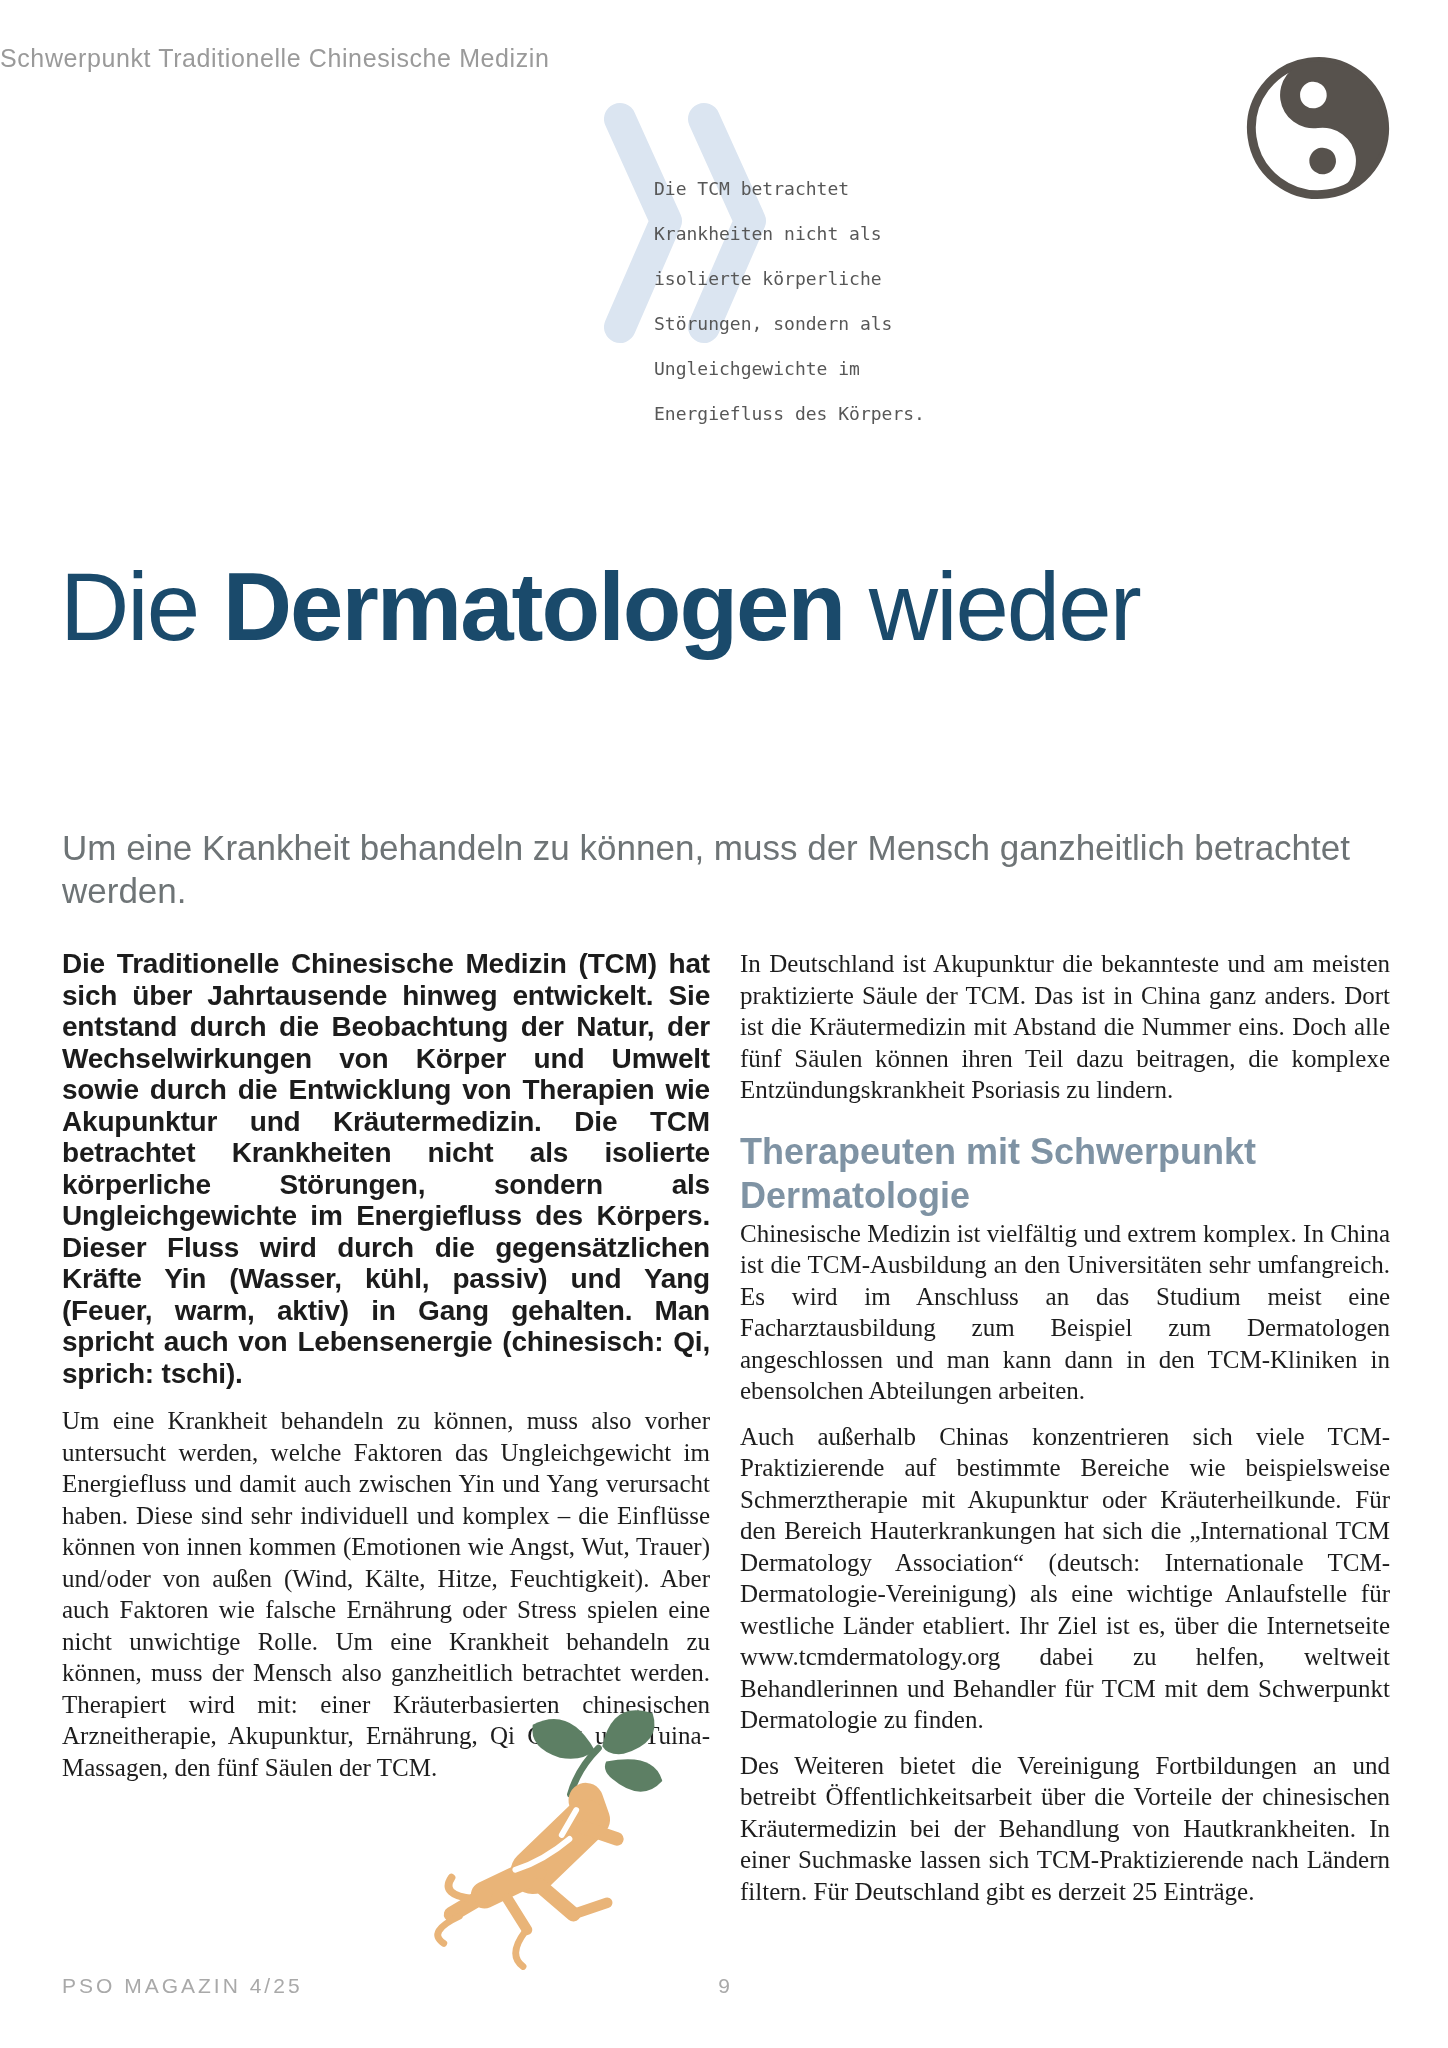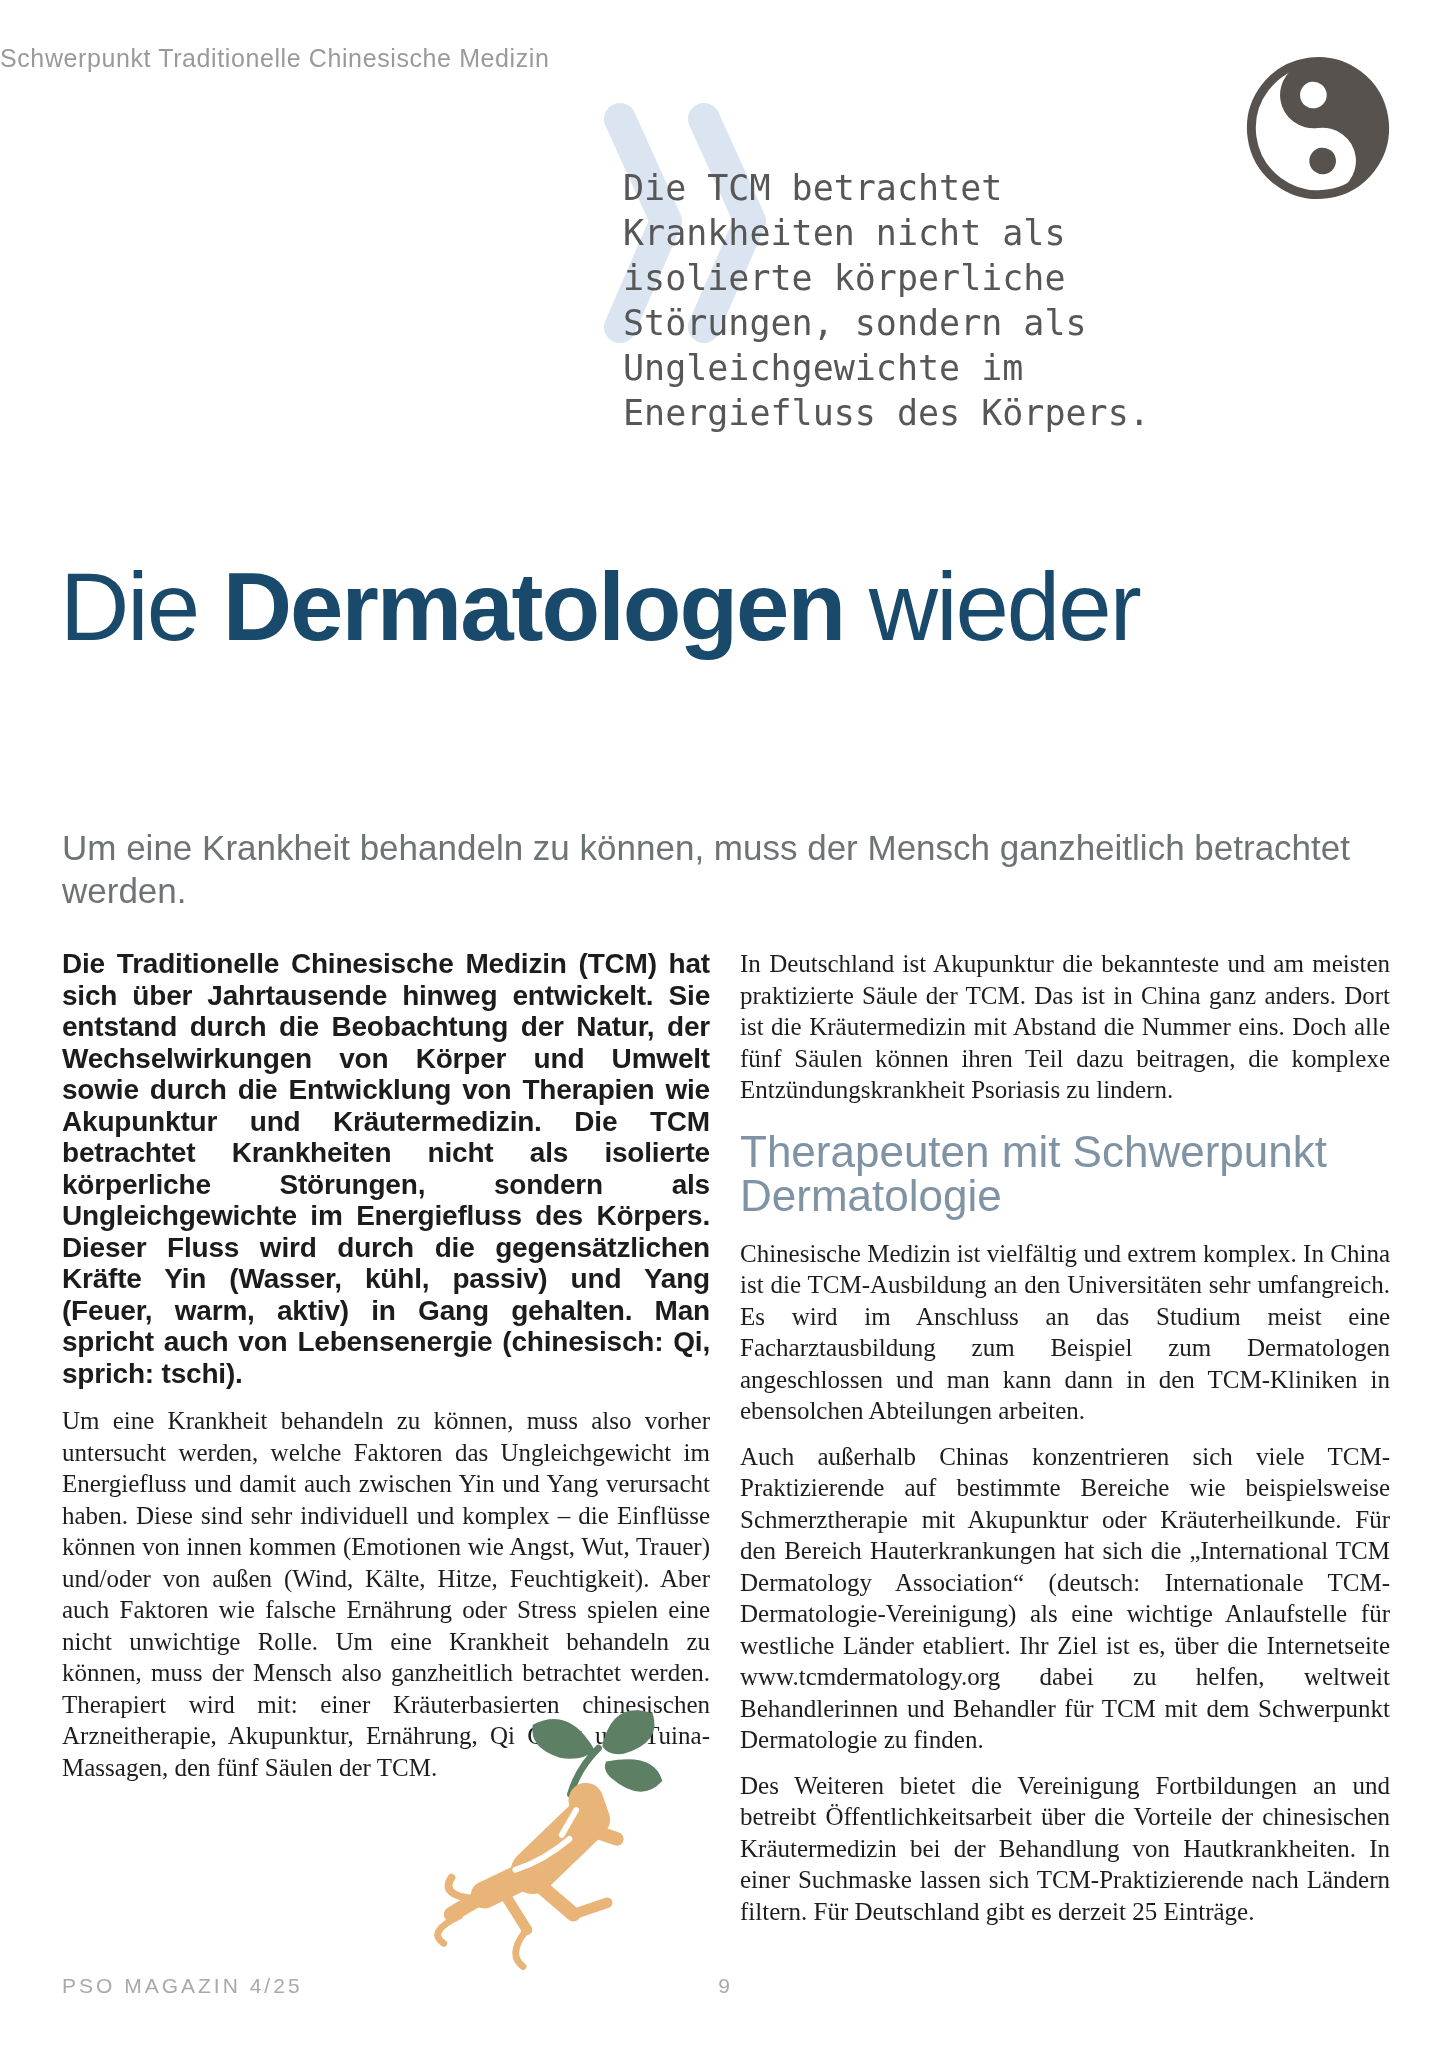--- a/index.html
+++ b/index.html
@@ -9,23 +9,23 @@
     font-family:"Liberation Sans",sans-serif;
     -webkit-font-smoothing:antialiased;
   }
   .kicker{
     position:absolute;top:44px;left:0;width:100%;
     font-size:25px;letter-spacing:0.6px;color:#9a9a9a;font-weight:400;
   }
   .yinyang{position:absolute;top:54px;right:56px;width:148px;height:148px;}
   .quote-mark{position:absolute;left:604px;top:98px;width:180px;height:250px;}
   .pull-quote{
-    position:absolute;left:623px;top:166px;width:560px;
+    position:absolute;left:654px;top:166px;width:560px;
     font-family:"DejaVu Sans Mono","Liberation Mono",monospace;
-    font-size:35px;line-height:45px;color:#575757;white-space:pre-line;
+    font-size:18px;line-height:45px;color:#575757;white-space:pre-line;
   }
   .headline{
     position:absolute;left:60px;top:548px;width:1340px;
     color:#1a4a6b;font-size:96px;line-height:117px;letter-spacing:-2px;
   }
   .headline .hl-bold{font-weight:700;}
   .headline .hl-light{font-weight:400;}
   .standfirst{
     position:absolute;left:62px;top:826px;width:1336px;
     font-size:35px;line-height:43px;color:#6e7476;font-weight:400;
@@ -36,22 +36,22 @@
   .lead-par{
     font-weight:700;font-size:28px;line-height:31.5px;color:#1c1c1c;
     text-align:justify;letter-spacing:-0.2px;margin:0 0 16px;
   }
   .body-par{
     font-family:"Liberation Serif","DejaVu Serif",serif;
     font-size:25px;line-height:31.5px;color:#1d1d1d;
     text-align:justify;margin:0 0 14px;
   }
   .subhead{
-    font-size:44px;line-height:44px;color:#7f93a4;font-weight:400;
-    margin:24px 0 20px;
+    font-size:36px;line-height:44px;color:#7f93a4;font-weight:700;
+    margin:24px 0 0;
   }
   .ginseng{position:absolute;left:380px;top:1692px;width:290px;height:290px;}
   .footer-left{
     position:absolute;left:62px;top:1974px;
     font-size:21px;letter-spacing:3px;color:#a9a9a9;
   }
   .footer-page{
     position:absolute;left:0;top:1974px;width:100%;text-align:center;
     font-size:21px;color:#a9a9a9;
   }

